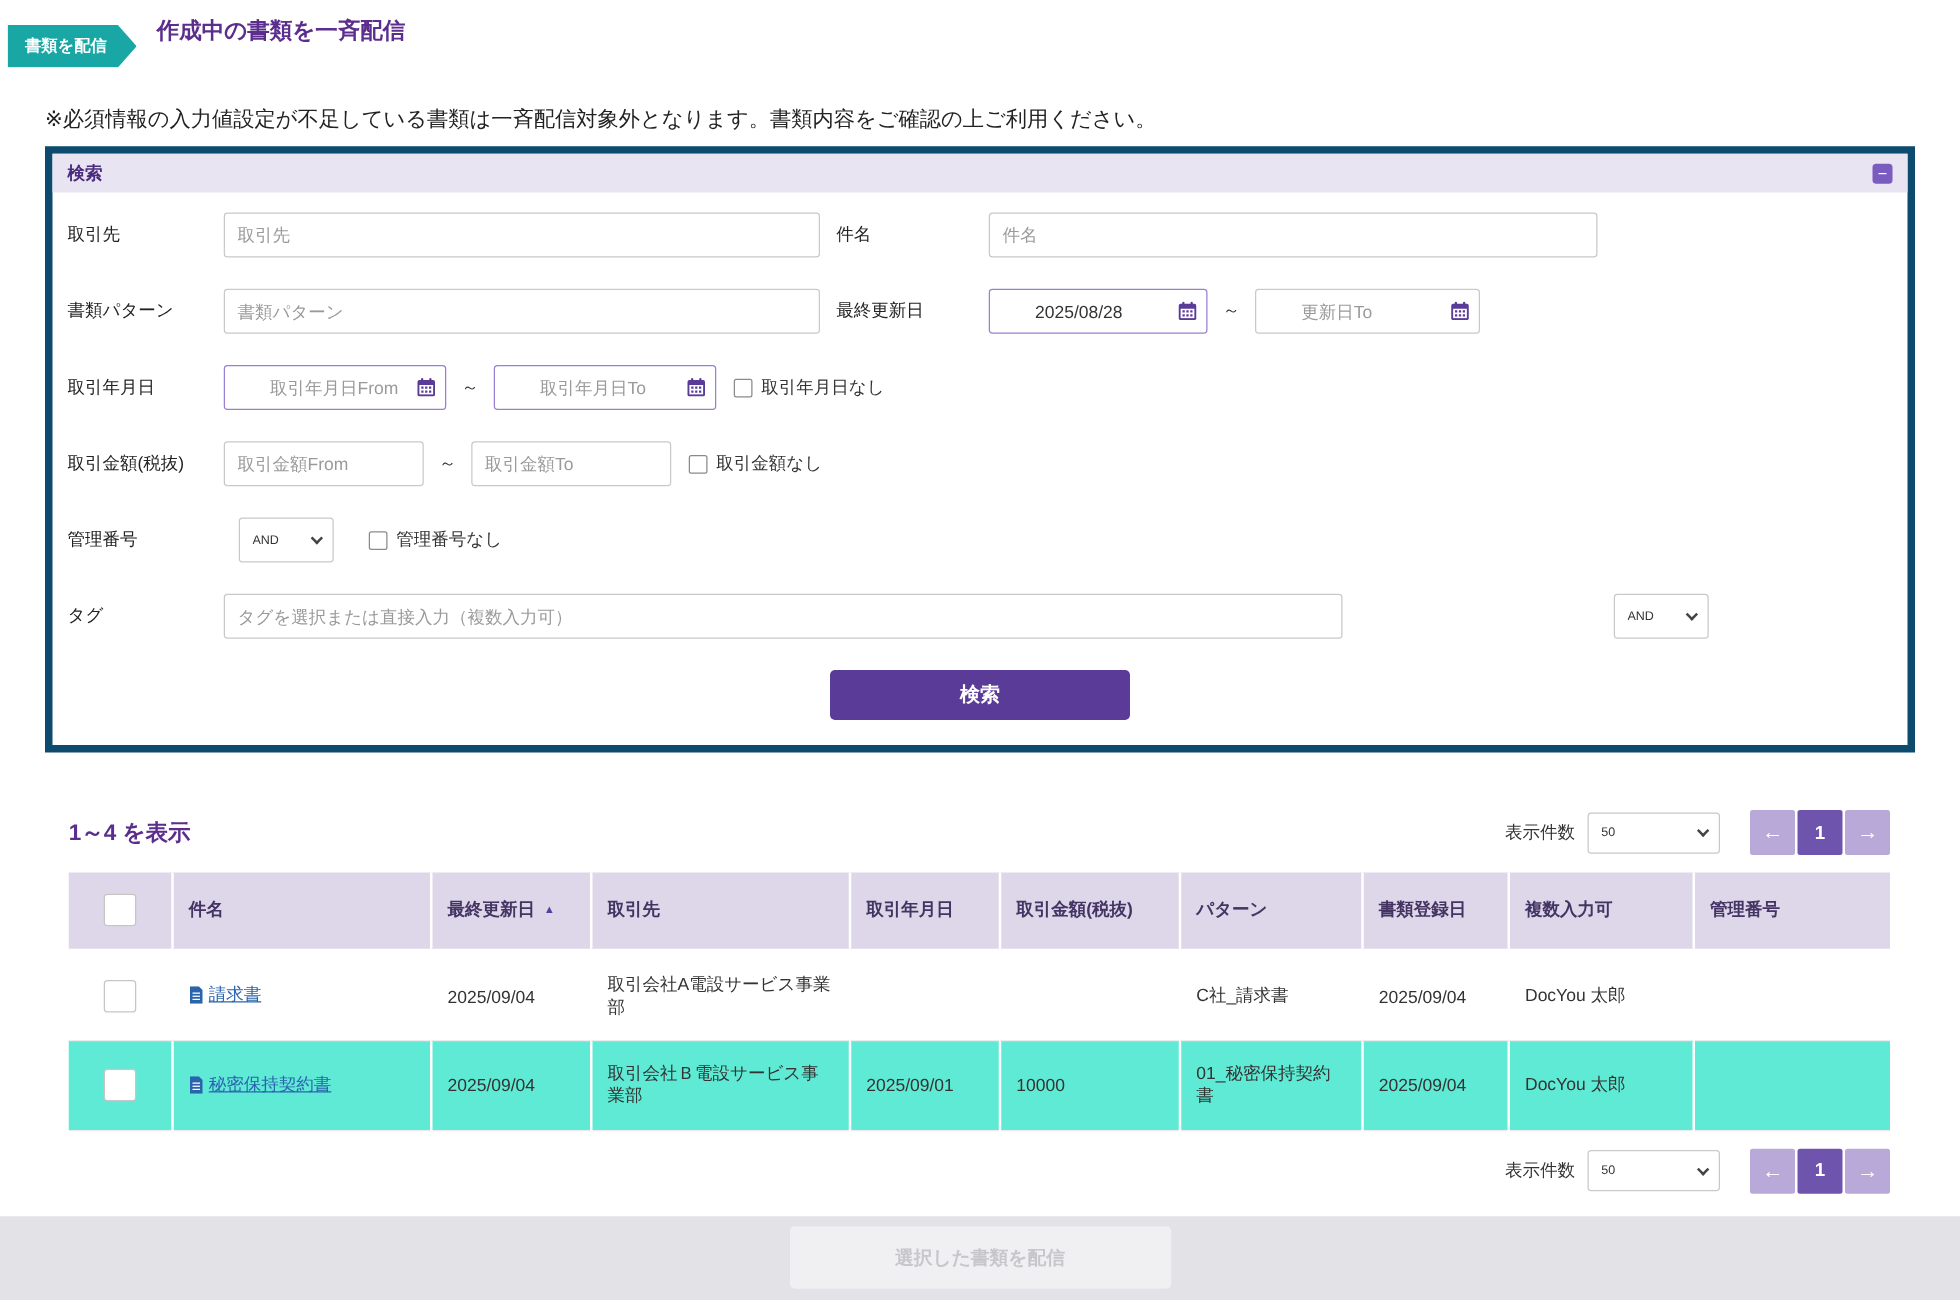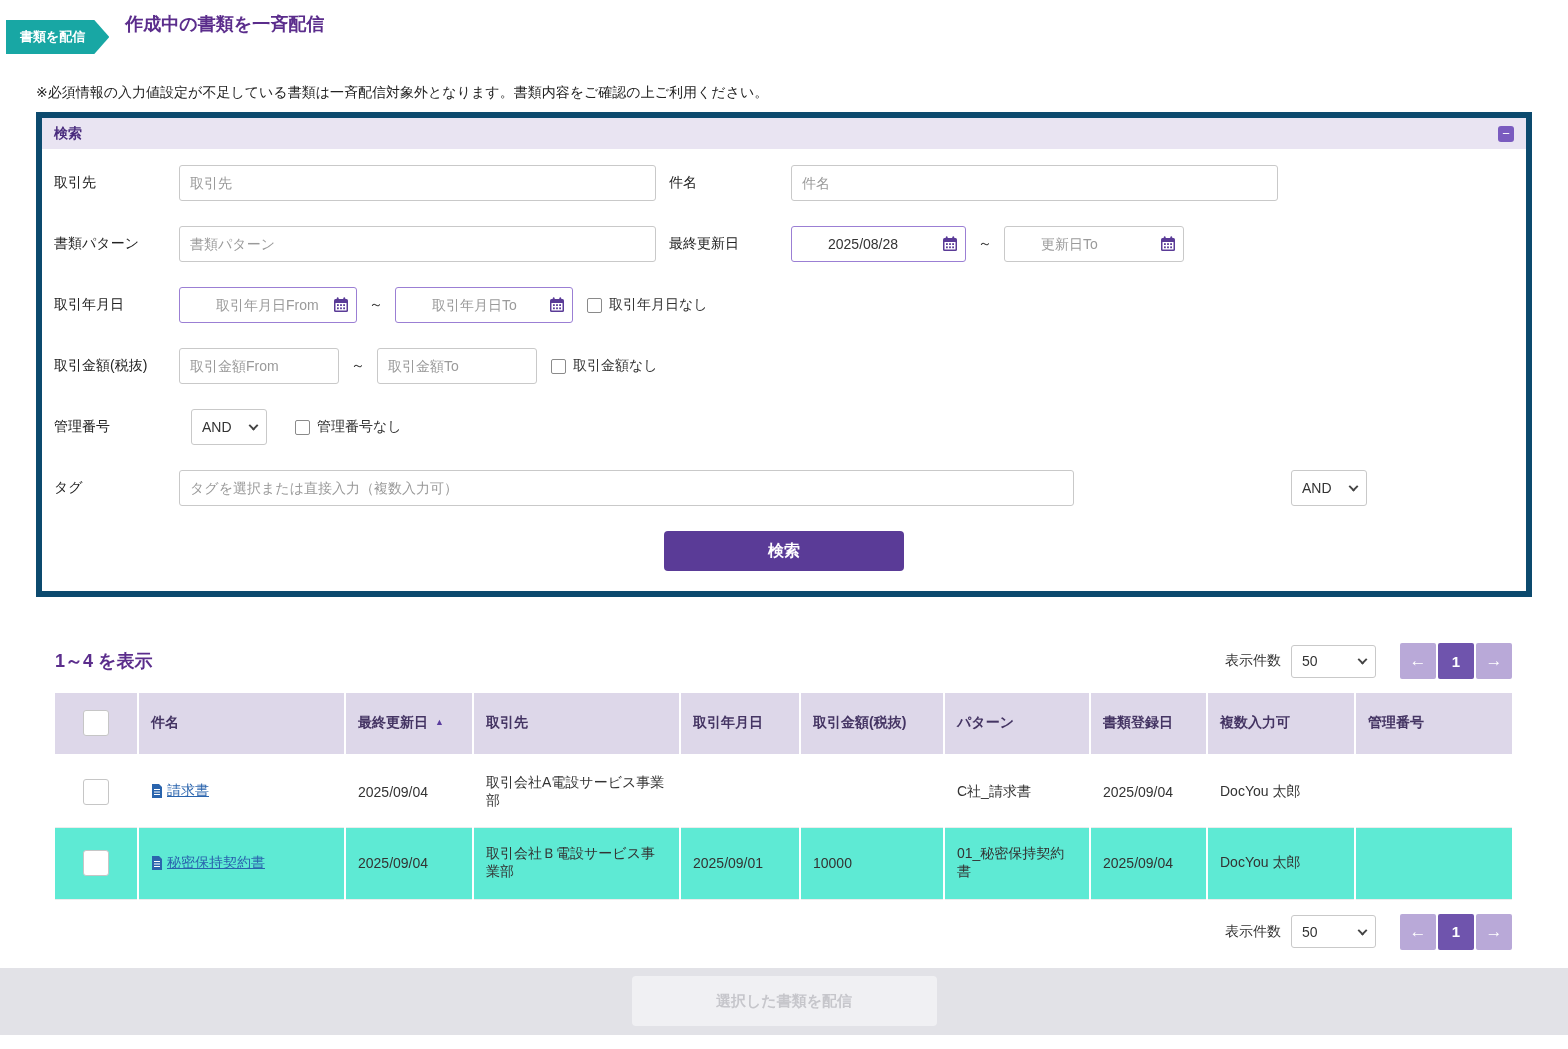--- a/index.html
+++ b/index.html
@@ -11,21 +11,21 @@
   }
   
   .topbar { display:flex; align-items:center; padding:8px 0 0 6px; height:40px; }
   .badge {
     background:#18a7a4; color:#fff; font-weight:bold; font-size:13px;
     padding:8px 24px 8px 14px;
     clip-path:polygon(0 0, calc(100% - 15px) 0, 100% 50%, calc(100% - 15px) 100%, 0 100%);
     margin-top:26px;
   }
   .page-title { color:#5b2d8c; font-size:18px; font-weight:bold; margin-left:16px;font-family:Liberation Serif, serif; }
-  .notice { margin:44px 0 10px 36px; font-size:14px; color:#222; }
+  .notice { margin:44px 0 10px 36px; font-size:17px; color:#222; }
 
   
   .search-panel { margin:10px 36px 0 36px; border:6px solid #0c4a6e; }
   .panel-header { height:31px; background:#e9e4f2; display:flex; align-items:center; justify-content:space-between; padding:0 12px; }
   .panel-title { color:#4a2c7e; font-weight:bold; font-size:14px; }
   .collapse-btn { width:16px; height:16px; background:#7a5bbf; border:none; border-radius:3px; color:#fff; font-size:13px; line-height:14px; cursor:pointer; display:flex; align-items:center; justify-content:center; padding:0; }
   .panel-body { padding:16px 12px 20px 12px; }
   .form-row { display:flex; align-items:center; margin-bottom:25px; min-height:36px; }
   .f-label { width:125px; flex-shrink:0; color:#222; }
   .f-label2 { width:122px; margin-left:13px; }
@@ -40,35 +40,35 @@
   .w-mgmt { width:1100px; }
   .w-tag { width:895px; }
   .hl-border { border-color:#9b7fd4 !important; }
   .date-wrap { position:relative; display:inline-flex; }
   .date-wrap input { padding-right:32px;padding-left:36px; }
   .cal-icon { position:absolute; right:8px; top:50%; transform:translateY(-50%); width:16px; height:16px; cursor:pointer; }
   .tilde { margin:0 12px; color:#333; }
   .chk-group { display:flex; align-items:center; margin-left:14px; }
   input[type=checkbox].small-check { appearance:none; -webkit-appearance:none; width:15px; height:15px; border:1px solid #8a8a8a; border-radius:2px; background:#fff; margin-right:7px; cursor:pointer; }
   .select-wrap { position:relative; display:inline-flex; }
-  .select-wrap select { appearance:none; -webkit-appearance:none; border:1px solid #c9c9c9; border-radius:3px; background:#fff; font-family:inherit; font-size:14px; color:#333; padding:0 26px 0 10px; cursor:pointer; }
+  .select-wrap select { appearance:none; -webkit-appearance:none; border:1px solid #c9c9c9; border-radius:3px; background:#fff; font-family:inherit; font-size:10px; color:#333; padding:0 26px 0 10px; cursor:pointer; }
   .and-select select { height:36px; width:76px; }
   .and-select { margin-left:12px; }
   .and-select-tag { margin-left:217px; }
   .mgmt-none { margin-left:28px; }
   .chev { position:absolute; right:10px; top:50%; width:7px; height:7px; border-right:2px solid #444; border-bottom:2px solid #444; transform:translateY(-70%) rotate(45deg); pointer-events:none; }
   .btn-row { display:flex; justify-content:center; margin-top:4px; }
   .search-btn { width:240px; height:40px; background:#5a3b97; color:#fff; font-size:16px; font-weight:bold; border:none; border-radius:4px; cursor:pointer; font-family:inherit; }
 
   
   .results-topbar { margin:46px 56px 0 55px; display:flex; align-items:center; justify-content:space-between; }
   .results-summary { color:#5b2d8c; font-size:18px; font-weight:bold; }
   .list-controls { display:flex; align-items:center; }
   .ps-label { color:#333; margin-right:10px; }
-  .ps-select select { height:33px; width:85px; }
+  .ps-select select { height:33px; width:106px; }
   .pagination { display:flex; margin-left:22px; }
   .pg-btn { width:36px; height:36px; border:none; margin-left:2px; display:flex; align-items:center; justify-content:center; border-radius:2px; cursor:pointer; font-family:inherit; }
   .pg-arrow { background:#b9a9d8; color:#fff; font-size:17px; }
   .pg-active { background:#6f54ad; color:#fff; font-size:15px; font-weight:bold; }
 
   table { border-collapse:collapse; table-layout:fixed; width:1457px; margin:14px 0 0 55px; }
   thead th { background:#ddd7e9; color:#443463; font-size:14px; font-weight:bold; text-align:left; height:62px; padding:0 12px; border-left:2px solid #fff; border-bottom:3px solid #fff; vertical-align:middle; }
   thead th:first-child { border-left:none; }
   tbody td { font-size:14px; color:#333; height:72px; padding:4px 12px; vertical-align:middle; border-left:2px solid #fff; border-bottom:1px solid #ececec; }
   tbody td:first-child { border-left:none; }

